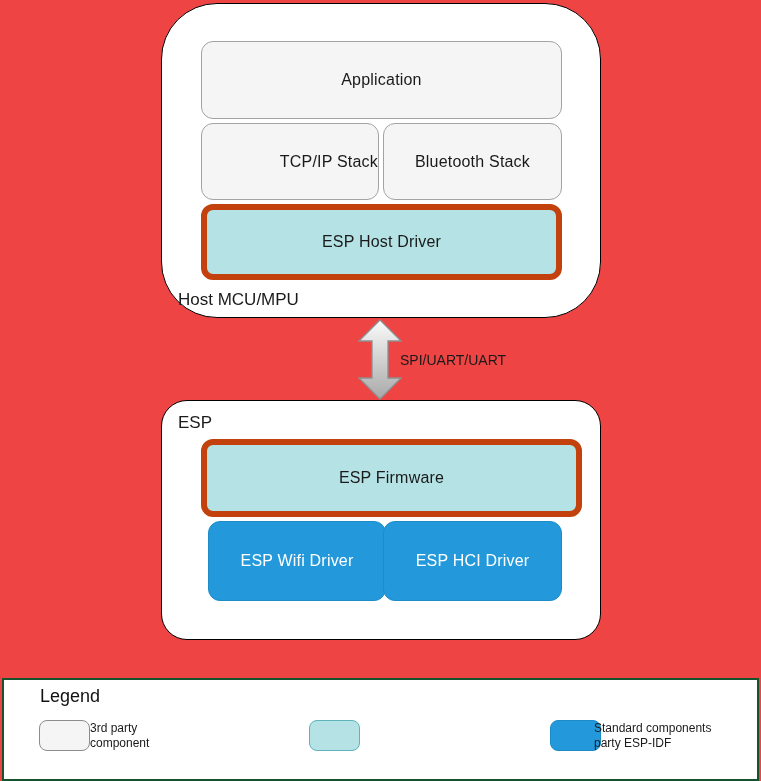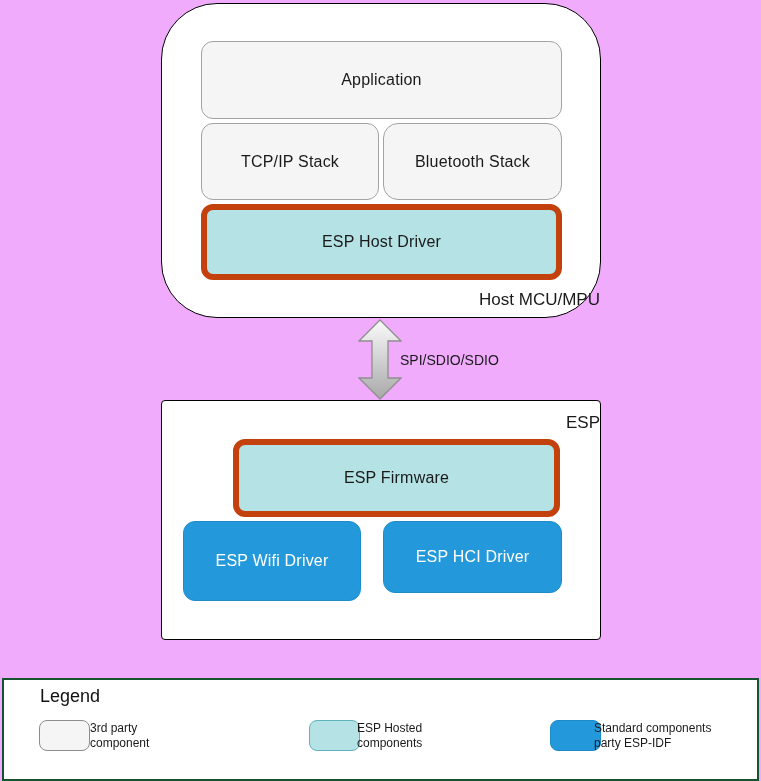--- a/index.html
+++ b/index.html
@@ -1,44 +1,44 @@
 <!DOCTYPE html>
 <html><head>
 <meta charset="utf-8">
 <style>
   html,body{margin:0;padding:0;background:#ffffff;}
   .canvas{
-    position:relative;width:761px;height:781px;background:#f0abfc;
+    position:relative;width:761px;height:781px;background:#ef4444;
     font-family:"Liberation Sans", sans-serif;color:#1a1a1a;overflow:hidden;
   }
   .container{
     position:absolute;background:#ffffff;border:1px solid #000000;box-sizing:border-box;
   }
   .host-container{left:161px;top:3px;width:440px;height:315px;border-radius:56px;}
-  .esp-container{left:161px;top:400px;width:440px;height:240px;border-radius:4px;padding-left:48px;}
+  .esp-container{left:161px;top:400px;width:440px;height:240px;border-radius:26px;padding-left:48px;}
   .box{
     position:absolute;box-sizing:border-box;border-radius:12px;
     display:flex;align-items:center;justify-content:center;
     font-size:16px;letter-spacing:.2px;
   }
   .box.gray{background:#f5f5f5;border:1px solid #a3a3a3;color:#1a1a1a;}
   .box.teal{background:#b5e2e4;border:6px solid #c2410c;color:#1a1a1a;}
   .box.blue{background:#2399db;border:1px solid #1d8cc9;color:#ffffff;}
   .box-app{left:39px;top:37px;width:361px;height:78px;}
-  .box-tcp{left:39px;top:119px;width:178px;height:77px;}
-  .box-bt{left:221px;top:119px;width:179px;height:77px;border-radius:15px;}
+  .box-tcp{left:39px;top:119px;width:178px;height:77px;justify-content:flex-end;}
+  .box-bt{left:221px;top:119px;width:179px;height:77px;}
   .box-hostdrv{left:39px;top:200px;width:361px;height:76px;}
   .container-label{
-    position:absolute;left:0;width:100%;text-align:right;font-size:17px;color:#1a1a1a;
+    position:absolute;left:16px;width:100%;text-align:left;font-size:17px;color:#1a1a1a;
   }
   .host-label{bottom:7px;}
   .esp-label{top:12px;}
-  .box-fw{left:39px;top:38px;width:327px;height:78px;margin-left:32px;}
-  .box-wifi{left:21px;top:120px;width:178px;height:80px;}
-  .box-hci{left:221px;top:120px;width:179px;height:72px;}
+  .box-fw{left:39px;top:38px;width:381px;height:78px;}
+  .box-wifi{left:46px;top:120px;width:178px;height:80px;}
+  .box-hci{left:221px;top:120px;width:179px;height:80px;}
   .arrow-wrap{position:absolute;left:358px;top:319px;width:44px;height:81px;}
   .link-label{position:absolute;left:400px;top:352px;font-size:14px;color:#1a1a1a;}
   .legend{
     position:absolute;left:2px;top:678px;width:753px;height:99px;
     background:#ffffff;border:2px solid #14532d;
   }
   .legend-title{position:absolute;left:36px;top:6px;font-size:18px;color:#111111;}
   .swatch{position:absolute;top:40px;width:51px;height:31px;border-radius:8px;box-sizing:border-box;}
   .swatch-1{left:35px;background:#f5f5f5;border:1px solid #8c8c8c;}
   .swatch-2{left:305px;background:#b5e2e4;border:1px solid #5fb3ba;}
@@ -75,21 +75,21 @@
     <svg width="44" height="81" viewBox="0 0 44 81" xmlns="http://www.w3.org/2000/svg">
       <defs>
         <linearGradient id="arrowGrad" x1="0" y1="0" x2="0" y2="1">
           <stop offset="0" stop-color="#fbfbfb"></stop>
           <stop offset="1" stop-color="#a8a8a8"></stop>
         </linearGradient>
       </defs>
       <polygon points="22,1 43,22 30,22 30,59 43,59 22,80 1,59 14,59 14,22 1,22" fill="url(#arrowGrad)" stroke="#8f8f8f" stroke-width="1.3"></polygon>
     </svg>
   </div>
-  <div class="link-label">SPI/SDIO/SDIO</div>
+  <div class="link-label">SPI/UART/UART</div>
 
   <div class="container esp-container">
     <div class="container-label esp-label">ESP</div>
     <div class="box teal box-fw">
       <span>ESP Firmware</span>
     </div>
     <div class="box blue box-wifi">
       <span>ESP Wifi Driver</span>
     </div>
     <div class="box blue box-hci">
@@ -100,24 +100,20 @@
   <div class="legend">
     <div class="legend-title">Legend</div>
 
     <div class="swatch swatch-1"></div>
     <div class="legend-label legend-label-1">
       <div>3rd party</div>
       <div>component</div>
     </div>
 
     <div class="swatch swatch-2"></div>
-    <div class="legend-label legend-label-2">
-      <div>ESP Hosted</div>
-      <div>components</div>
-    </div>
 
     <div class="swatch swatch-3"></div>
     <div class="legend-label legend-label-3">
       <div>Standard components</div>
       <div>party ESP-IDF</div>
     </div>
   </div>
 
 </div>
 

